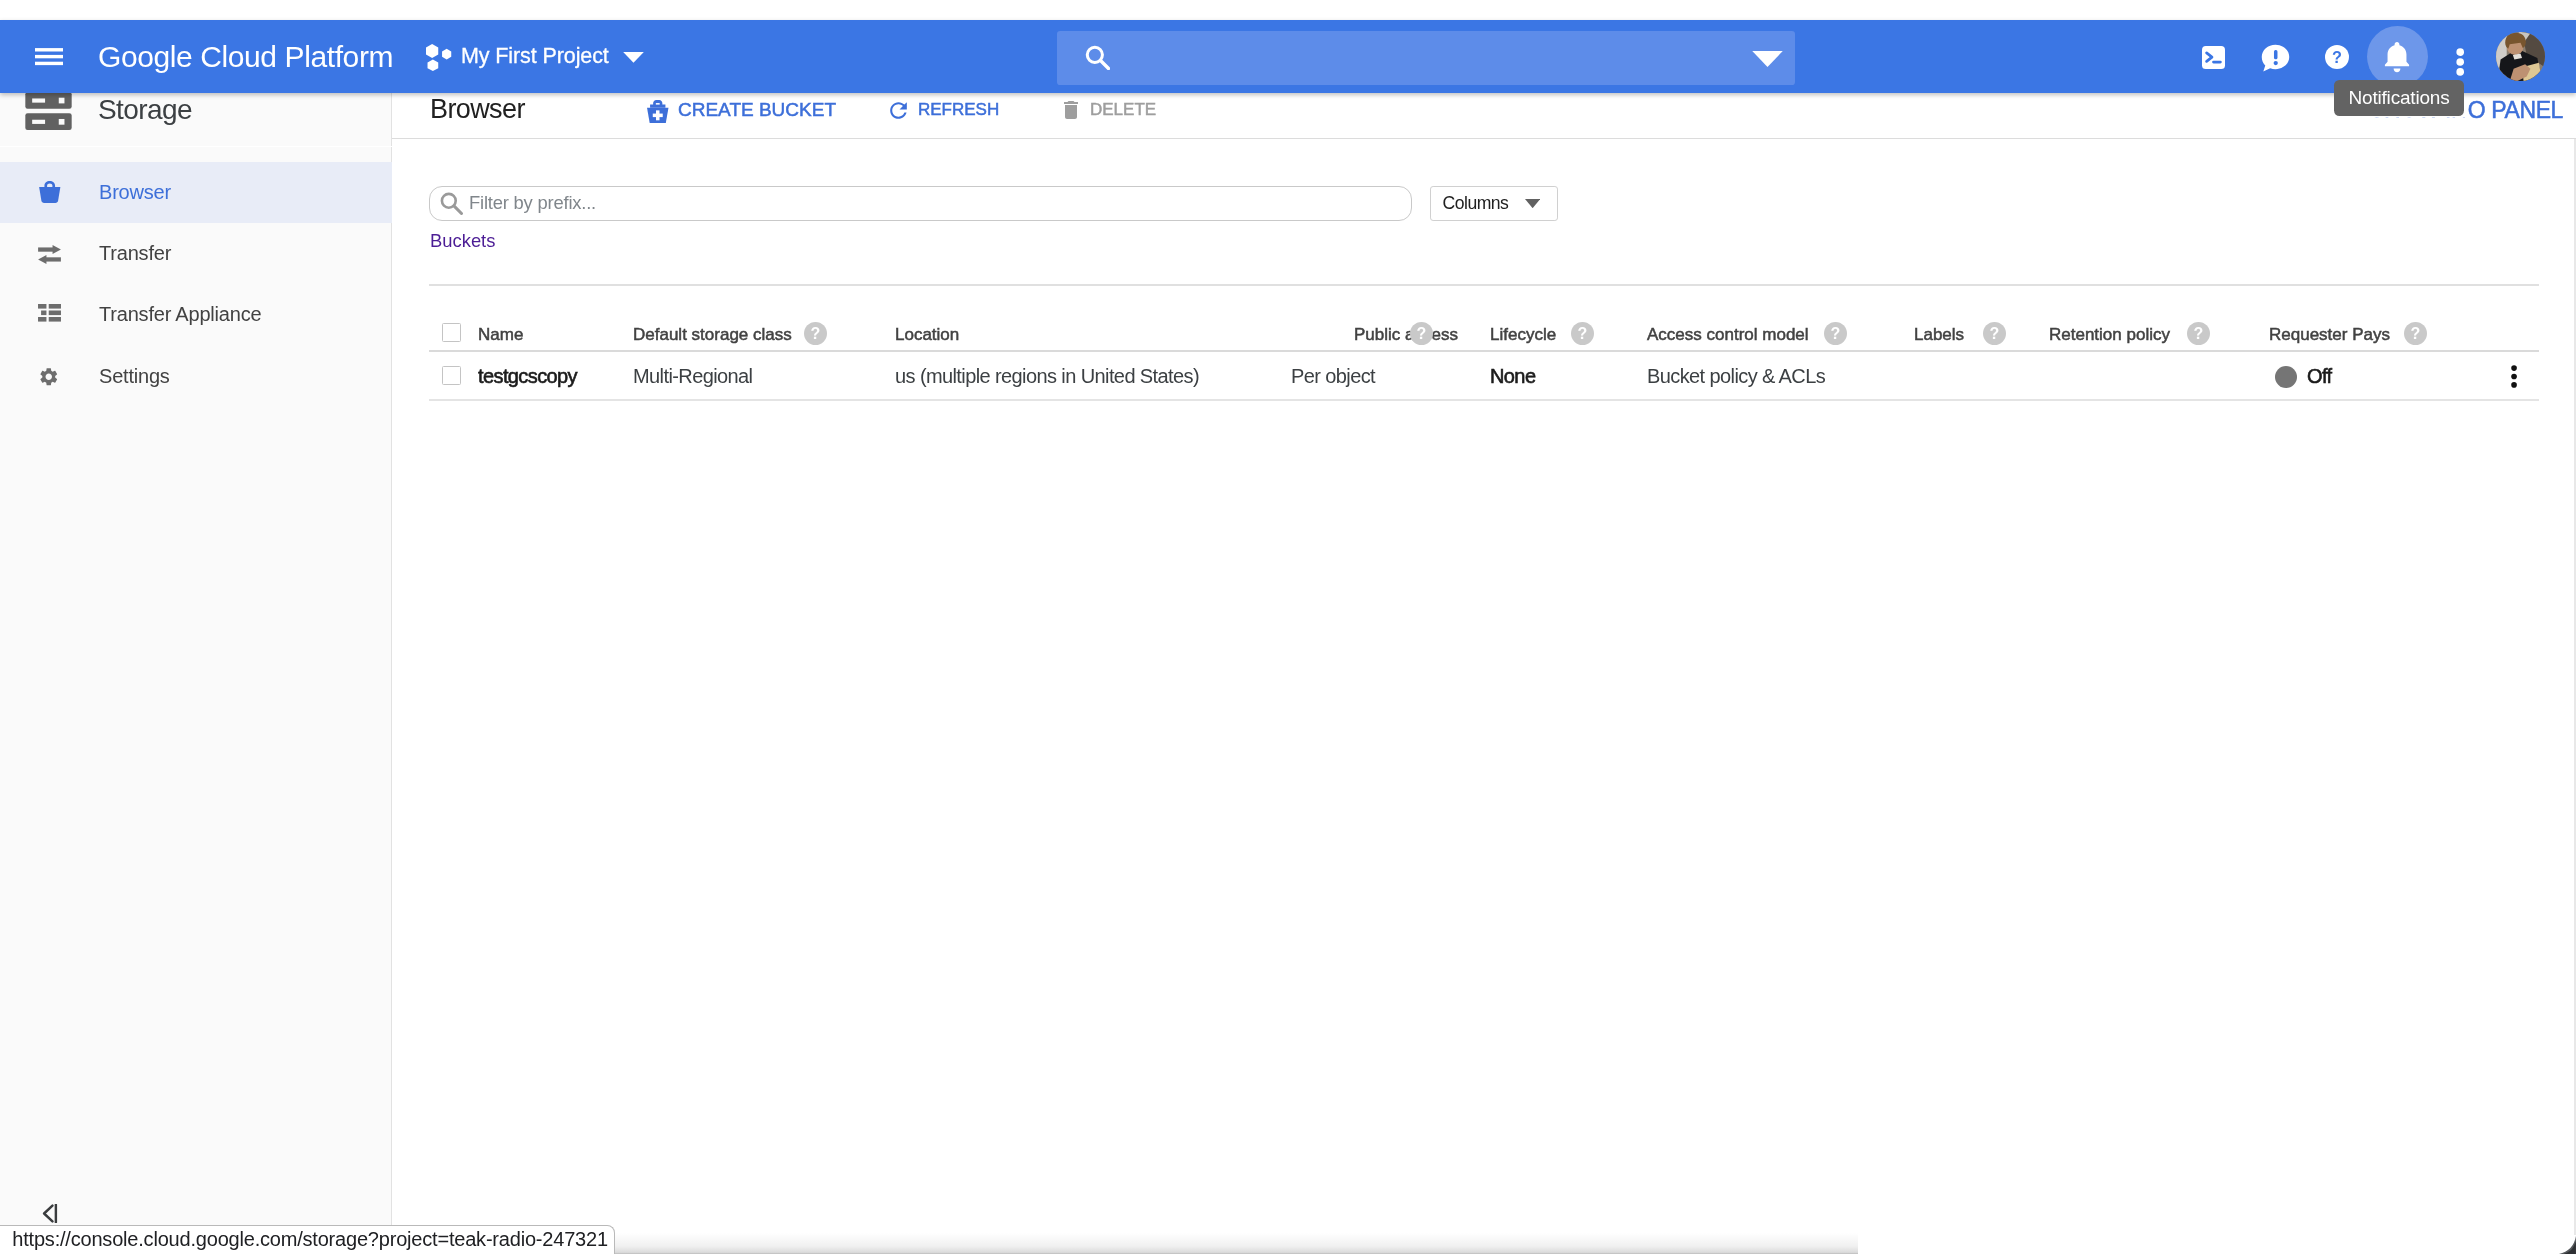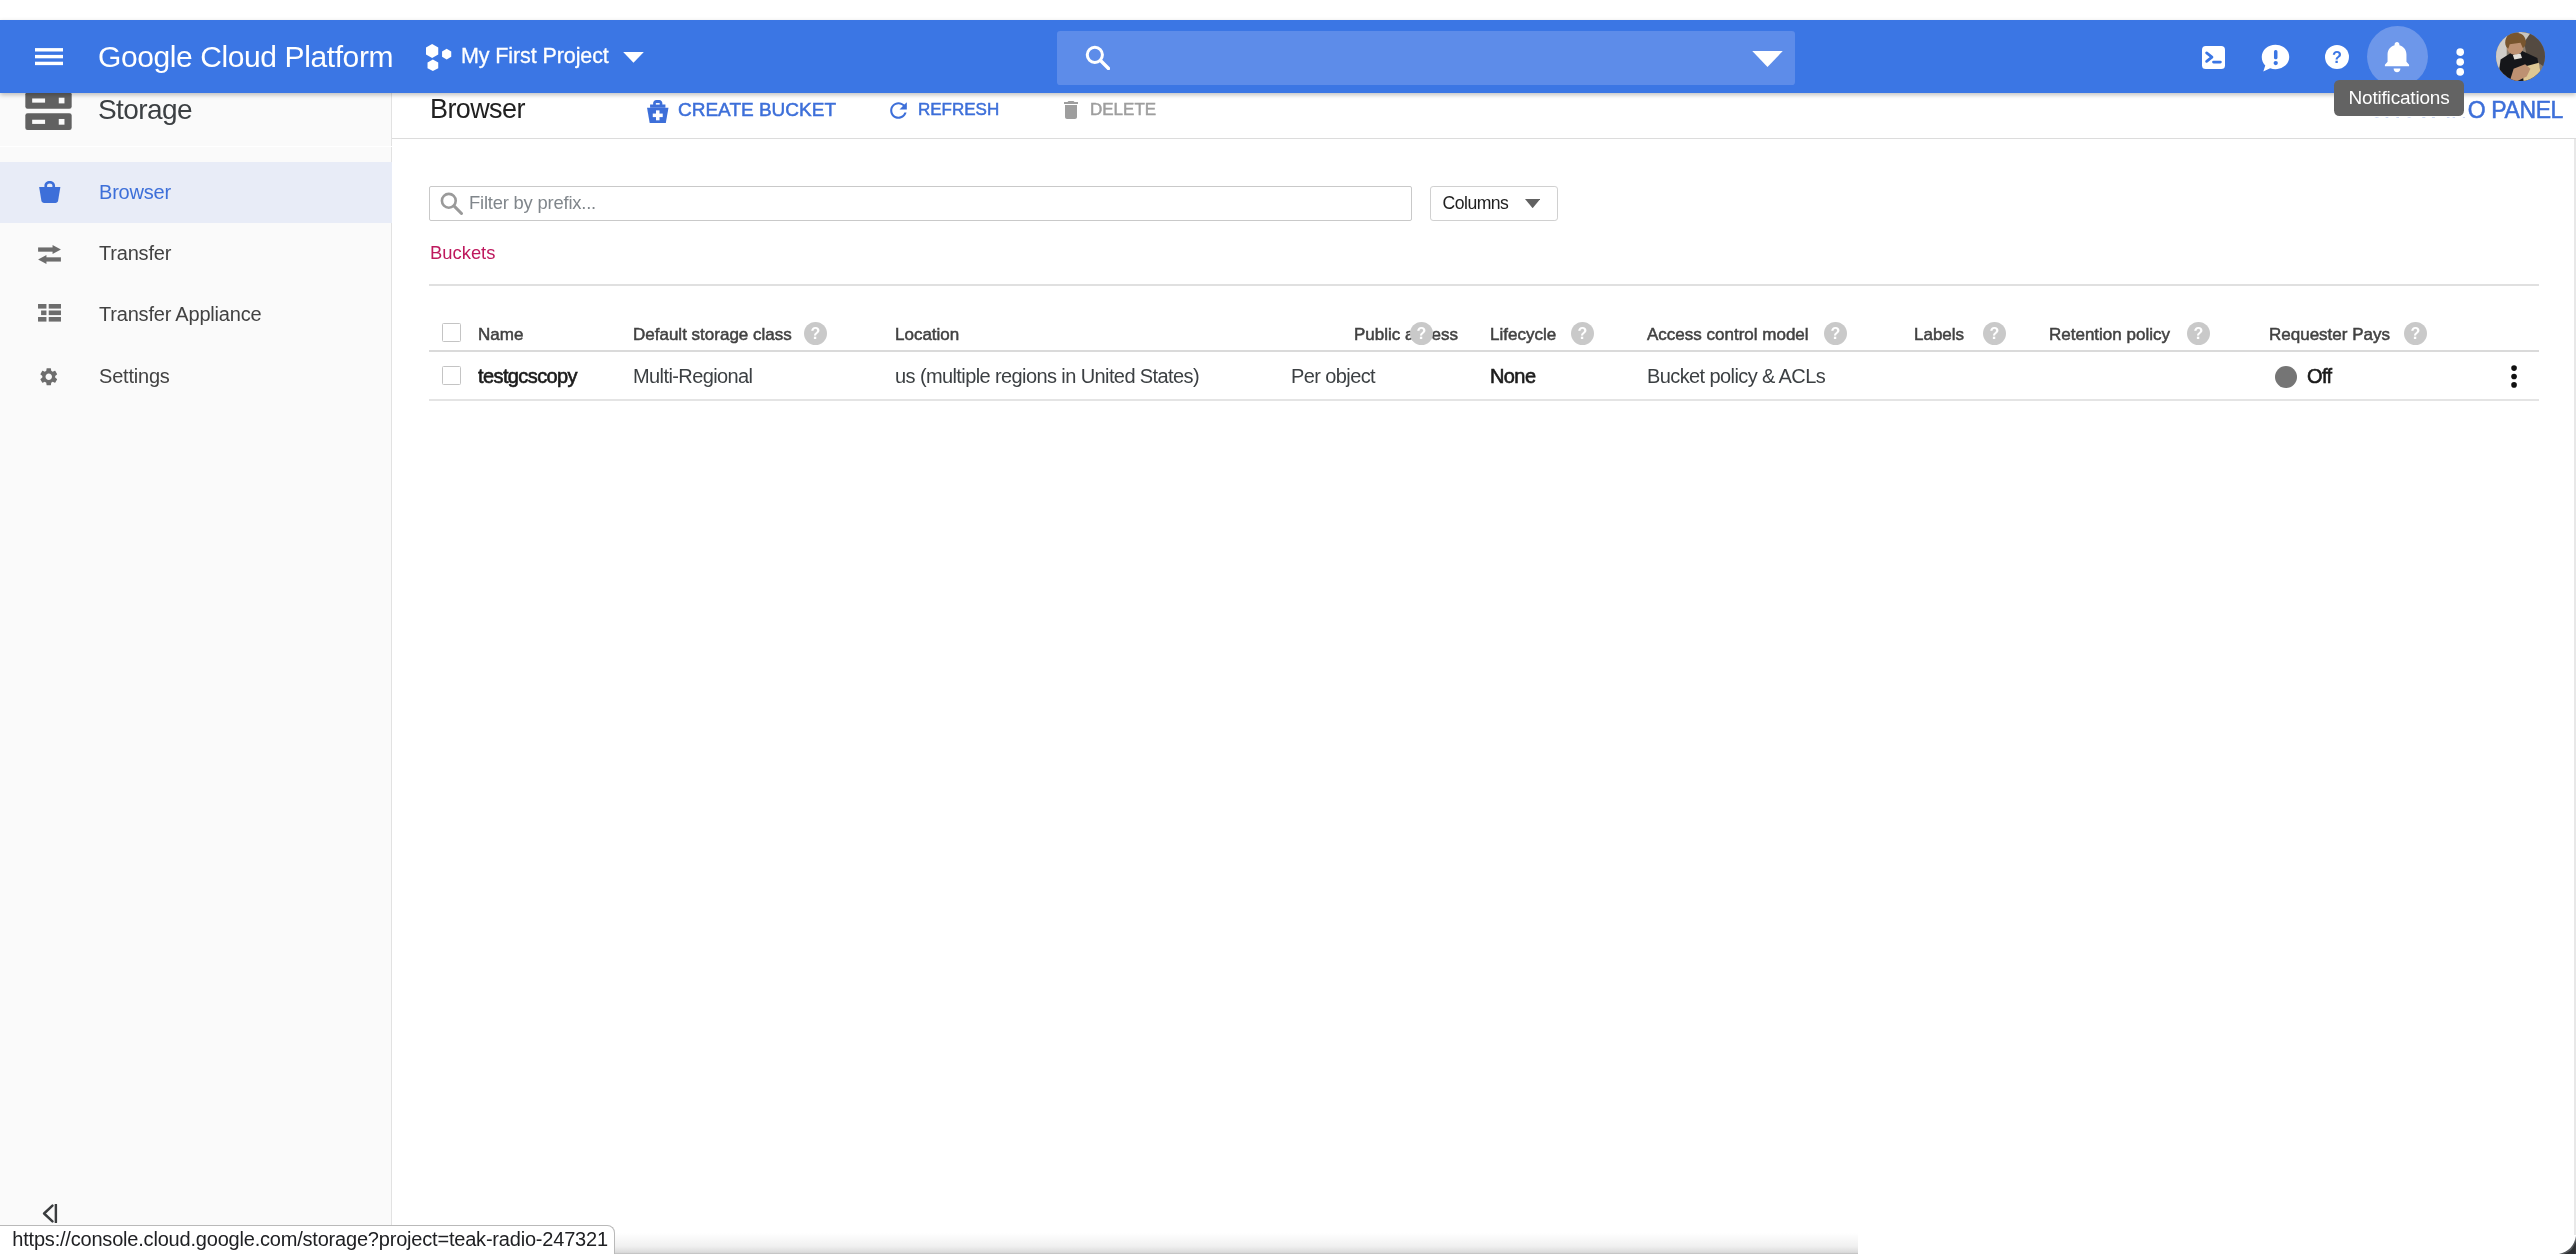--- a/index.html
+++ b/index.html
@@ -50,28 +50,28 @@
   .nav-label { position:absolute; left:99px; top:0; height:61px; line-height:61px;
     font-size:20px; color:#424242; letter-spacing:-0.2px; }
   #nav-browser { top:14.6px; background:#e8ecf7; }
   #nav-browser .nav-label { color:#3d6fd9; font-weight:500; }
   #nav-transfer { top:76px; }
   #nav-appliance { top:137px;padding-left:6px; }
   #nav-settings { top:199px; }
 
   
   #filterbox { position:absolute; left:429px; top:186px; width:983px; height:35px;
-    background:#fff; border:1.5px solid #c9c9c9; border-radius:2px; }
+    background:#fff; border:1.5px solid #c9c9c9; border-radius:13px; }
   #filter-ph { position:absolute; left:39px; top:0; height:32px; line-height:32px;
     font-size:18.4px; color:#80868b; letter-spacing:-0.2px; }
   #colsbtn { position:absolute; left:1430px; top:186px; width:128px; height:35px;
     background:#fff; border:1.5px solid #d0d0d0; border-radius:3.1px; }
   #colsbtn span { position:absolute; left:11.5px; top:0; height:32px; line-height:32px;
     font-size:17.6px; color:#212121; letter-spacing:-0.5px; }
-  #buckets-label { position:absolute; left:430px; top:242px; font-size:18.4px; color:#be185d; }
+  #buckets-label { position:absolute; left:430px; top:230px; font-size:18.4px; color:#4c1d95; }
 
   
   #tbl-topline { position:absolute; left:429px; top:284px; width:2110px; height:1.5px; background:#e0e0e0; }
   #tbl-headline { position:absolute; left:429px; top:350px; width:2110px; height:1.5px; background:#dadada; }
   #tbl-rowline { position:absolute; left:429px; top:399px; width:2110px; height:1.5px; background:#e4e4e4; }
   .th { position:absolute; top:323px; height:23px; line-height:23px; font-size:17px;
     color:#424242; -webkit-text-stroke:0.5px #424242; }
   .td { position:absolute; top:364px; height:24.5px; line-height:24.5px; font-size:20px;
     color:#3c4043; letter-spacing:-0.6px; }
   .bold { color:#1b1b1b; -webkit-text-stroke:0.6px #1b1b1b; }

